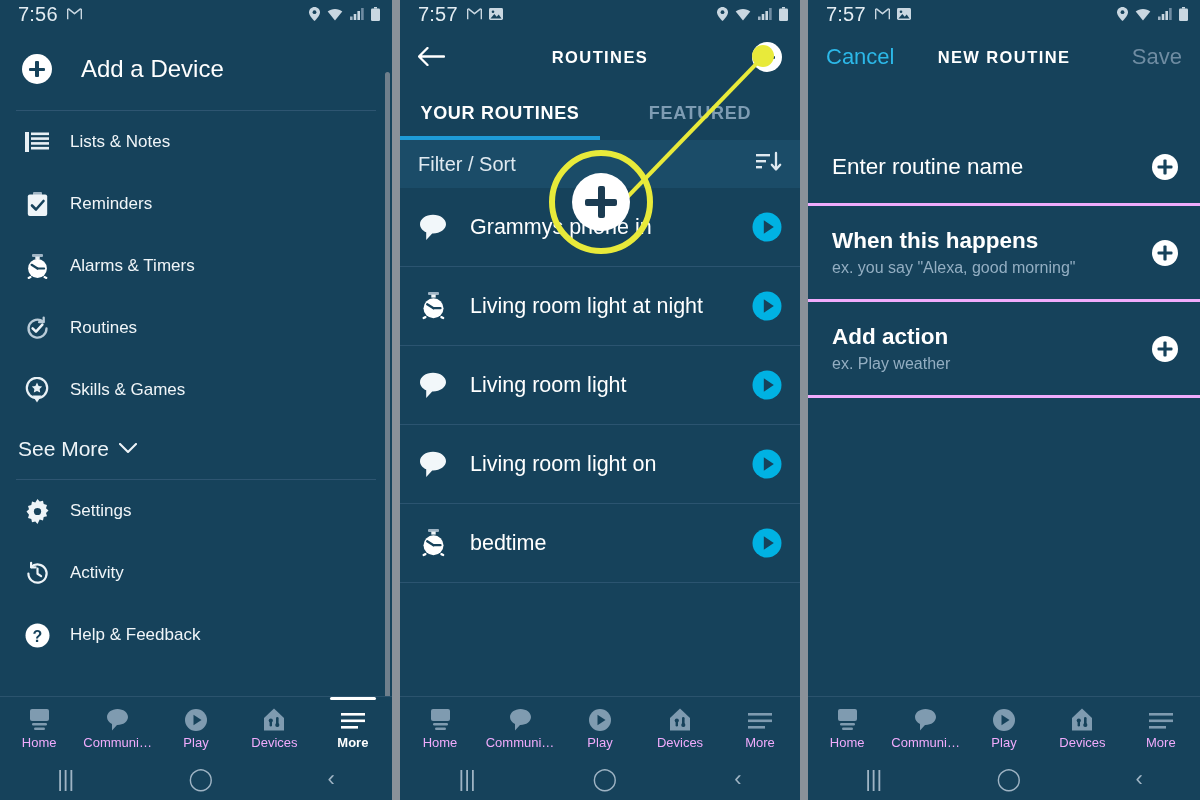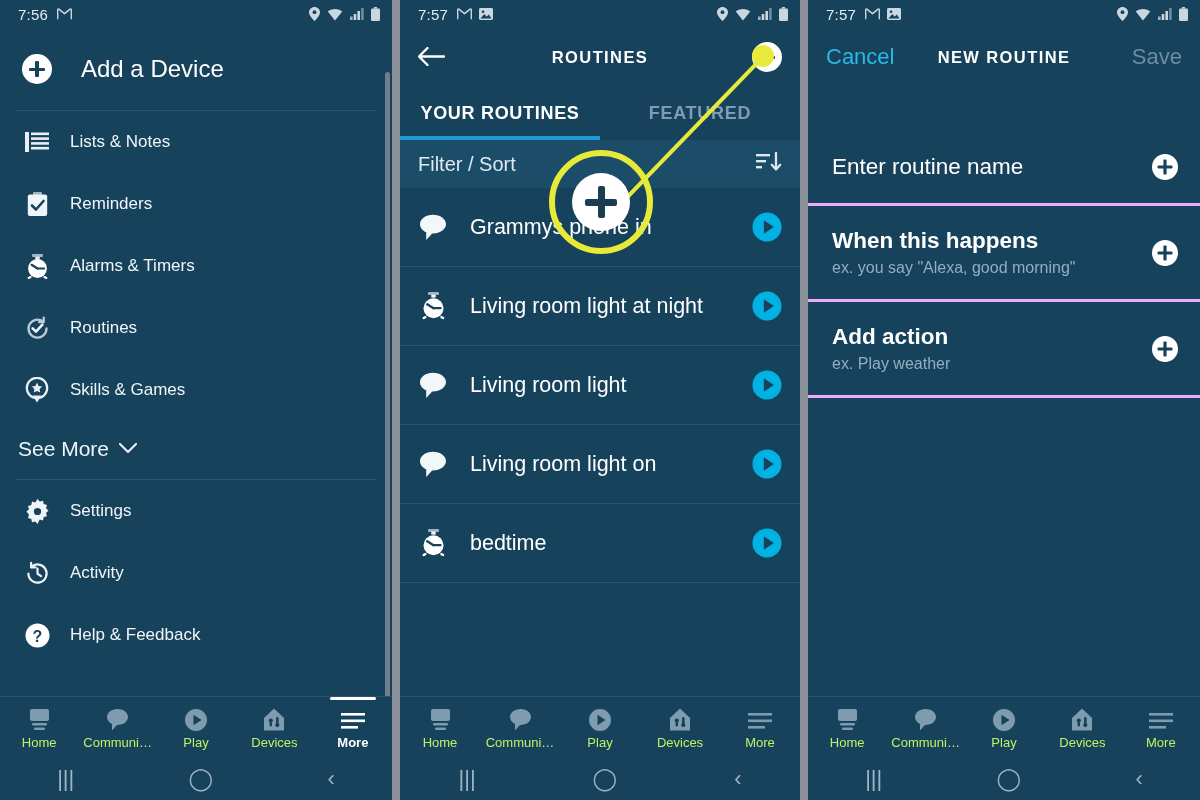--- a/index.html
+++ b/index.html
@@ -19,21 +19,21 @@
     overflow:hidden;
   }
   .phone.mid { width:400px; flex:0 0 400px; }
   .phone.right { width:392px; flex:0 0 392px; }
 
   
   .statusbar {
     height:28px; display:flex; align-items:center;
     padding:0 12px 0 18px; color:#d9e3ea; font-size:15px;
   }
-  .sb-time { font-size:15px; letter-spacing:.2px; color:#e3ecf2; }
+  .sb-time { font-size:20px; letter-spacing:.2px; color:#e3ecf2; }
   .sb-left-icons { display:flex; align-items:center; gap:7px; margin-left:9px; }
   .sb-right { margin-left:auto; display:flex; align-items:center; gap:7px; }
   .ic { display:inline-block; line-height:0; }
 
   
   .menu { padding:0 0 0 0; }
   .add-device {
     display:flex; align-items:center; gap:29px;
     padding:26px 0 26px 22px;
   }
@@ -63,21 +63,21 @@
   }
   .chev { font-size:17px; color:#eef4f8; }
 
   
   .bottomnav {
     position:absolute; left:0; right:0; bottom:42px;
     height:62px; display:flex; align-items:center;
     background:#16425b; border-top:1px solid #2b536d;
   }
   .bn-item { flex:1; display:flex; flex-direction:column; align-items:center; gap:3px; position:relative; }
-  .bn-label { font-size:13px; color:#bef264; }
+  .bn-label { font-size:13px; color:#f0abfc; }
   .bn-item.active .bn-label { color:#ffffff; font-weight:bold; }
   .bn-indicator {
     position:absolute; top:-9px; width:46px; height:3px;
     background:#ffffff; border-radius:2px;
   }
   .bn-icon { height:26px; display:flex; align-items:flex-end; }
 
   
   .sysnav {
     position:absolute; left:0; right:0; bottom:0; height:42px;

